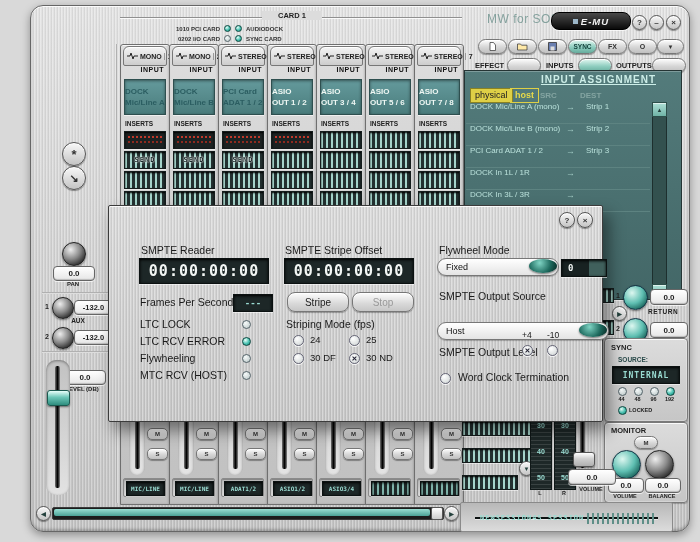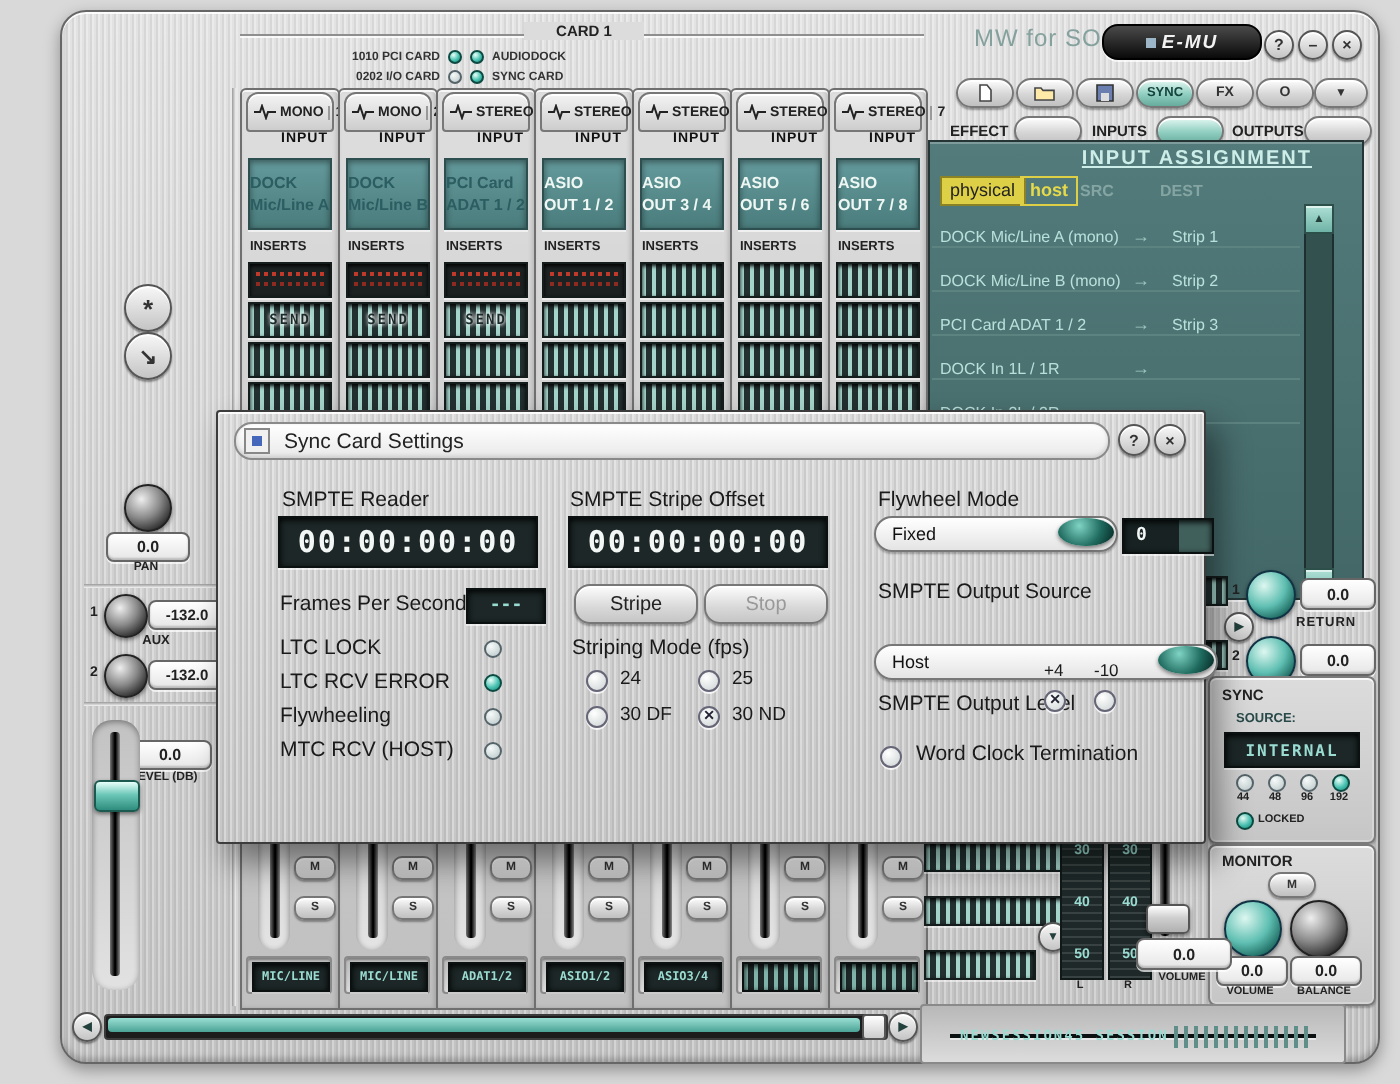--- a/index.html
+++ b/index.html
@@ -95,21 +95,21 @@
     font-family:"DejaVu Sans Mono",monospace;font-size:6px;font-weight:bold;letter-spacing:0}
   .s-name-lcd.empty{background-image:repeating-linear-gradient(90deg,#7fb3aa 0 2px,rgba(0,0,0,0) 2px 5px)}
   
   .iapanel{border:1px solid #253535;background:linear-gradient(180deg,#537b7b,#436767);
     box-shadow:inset 0 1px 0 rgba(255,255,255,.25), 0 1px 0 rgba(255,255,255,.6)}
   .iatitle{font-size:10px;font-weight:bold;color:#cdeee8;letter-spacing:1px;text-decoration:underline}
   .iatab-phys{background:#ded046;border:1px solid #8a8224;color:#222;font-size:9px;font-weight:normal;
     padding:1px 4px;line-height:11px}
   .iatab-host{border:1px solid #ded046;color:#e6da4a;font-size:9px;font-weight:bold;padding:1px 4px;line-height:11px}
   .iacol{font-size:8px;font-weight:bold;color:#84a5a2}
-  .ia-row{left:466px;width:184px;height:21px;border-bottom:1px solid #5d8381;display:flex;align-items:flex-end;
+  .ia-row{left:466px;width:184px;height:21px;border-bottom:1px solid #5d8381;display:flex;align-items:flex-start;
     color:#b9e0da;font-size:8px}
   .ia-src{width:96px;padding-left:4px;white-space:nowrap}
   .ia-arrow{width:20px;color:#9fc8c2;font-size:9px}
   .ia-dest{flex:1;white-space:nowrap}
   .panelbox{border:1px solid #7a7a7a;border-radius:4px;
     background:linear-gradient(180deg,#dcdcdc,#c6c6c6);
     box-shadow:inset 0 1px 0 rgba(255,255,255,.8), inset 0 0 0 1px rgba(255,255,255,.25), 0 1px 1px rgba(0,0,0,.25)}
   .tinylabel{font-size:6.5px;font-weight:bold;color:#222}
   .microlabel{font-size:5.5px;font-weight:bold;color:#222}
   .meterbar{background-color:#1e2828;border:1px solid #101818;
@@ -548,26 +548,20 @@
     <span class="tri">◀</span>
   </div>
 <div class="abs" style="left:52px;top:507px;width:390px;height:11px;background:#1c1c1c;border:1px solid #3a3a3a;border-radius:2px"></div>
 <div class="abs" style="left:54px;top:509px;width:376px;height:7px;background:linear-gradient(180deg,#9adfd3,#4ba296);border-radius:2px"></div>
 <div class="abs" style="left:431px;top:507px;width:10px;height:11px;background:linear-gradient(180deg,#fff,#ccc);border:1px solid #555;border-radius:2px"></div>
 <div class="abs circ" style="left:444px;top:506px;width:13px;height:13px">
     <span class="tri">▶</span>
   </div>
 
 <div class="abs dialog">
-  <div class="dlg-title">
-    <span class="bluesq">
-        <i></i>
-      </span>
-    <span>Sync Card Settings</span>
-  </div>
   <div class="circ" style="left:450px;top:6px;width:14px;height:14px;font-size:8px">?</div>
   <div class="circ" style="left:468px;top:6px;width:14px;height:14px;font-size:8px">×</div>
 
   <div class="dlabel" style="left:32px;top:38px">SMPTE Reader</div>
   <div class="lcd timelcd" style="left:30px;top:52px;width:128px;height:24px">00:00:00:00</div>
   <div class="dlabel" style="left:176px;top:38px">SMPTE Stripe Offset</div>
   <div class="lcd timelcd" style="left:175px;top:52px;width:128px;height:24px">00:00:00:00</div>
 
   <div class="dlabel" style="left:31px;top:90px">Frames Per Second:</div>
   <div class="lcd smalllcd" style="left:124px;top:88px;width:38px;height:16px;justify-content:center">---</div>

